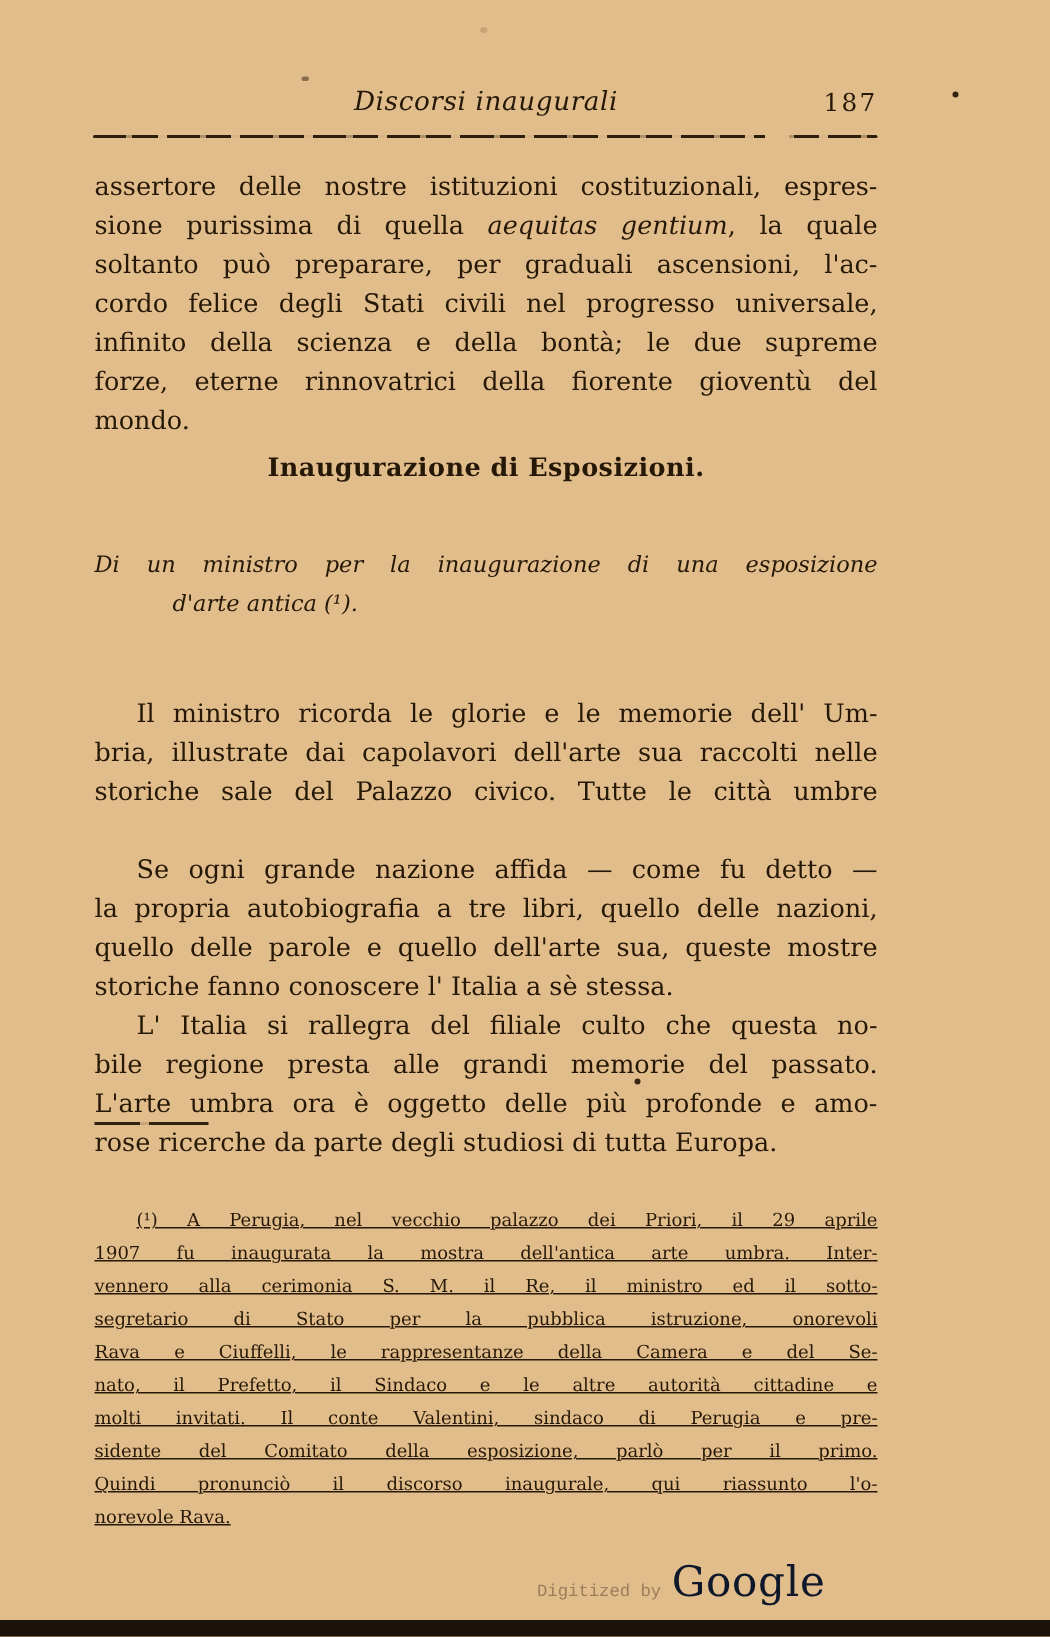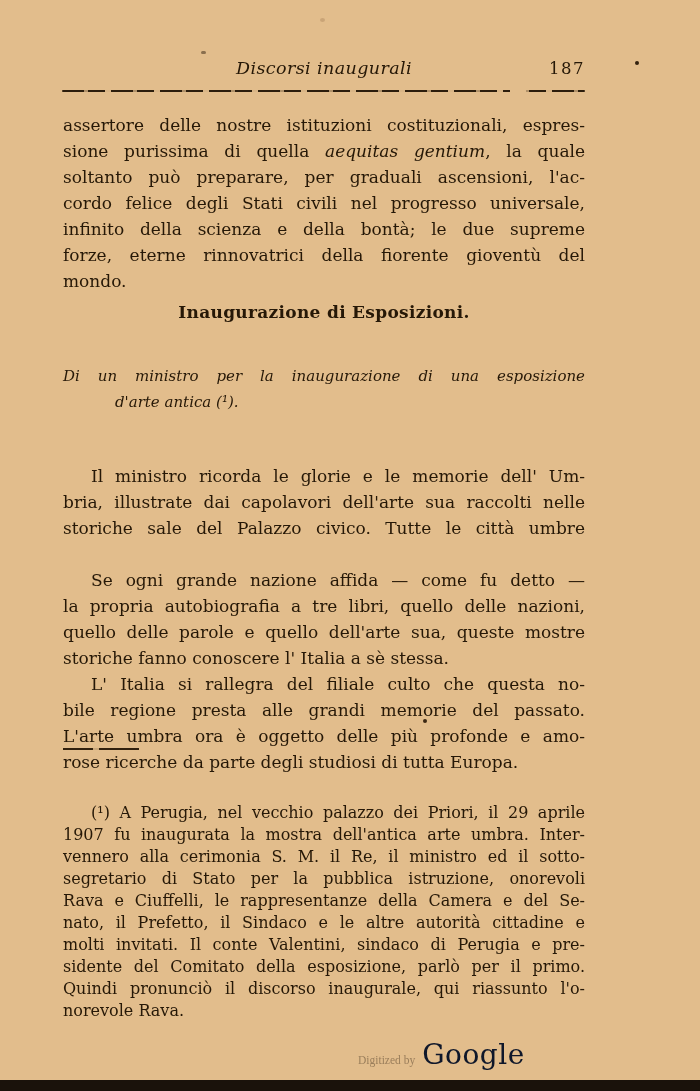--- a/index.html
+++ b/index.html
@@ -48,25 +48,25 @@
   .para-a{top:424px;}
   .para-b{top:528px;}
   .para-c{top:632px;}
 
   
   .footnote-rule{
     top:748px;left:63px;width:76px;height:2px;
     background-image:repeating-linear-gradient(90deg,
       #32210e 0 30px, rgba(50,33,14,.15) 30px 36px, #32210e 36px 58px);
   }
-  .footnote{top:763px;font-size:16px;line-height:22px;}
+  .footnote{top:763px;font-size:12px;line-height:22px;text-decoration:underline;}
 
   
   .watermark{left:358px;top:1038px;display:flex;align-items:baseline;gap:7px;}
-  .wm-prefix{font-family:Liberation Serif, serif;font-size:11.5px;color:#9a7e5b;}
+  .wm-prefix{font-family:Liberation Mono, monospace;font-size:11.5px;color:#9a7e5b;}
   .wm-brand{font-family:"DejaVu Serif",serif;font-size:28px;color:#0f172a;letter-spacing:.5px;}
 
   
   .scan-bar{left:0;right:0;bottom:0;height:11px;background:#1a120b;}
   .speck{position:absolute;border-radius:50%;}
   .speck-1{left:635px;top:61px;width:4px;height:4px;background:#33220f;}
   .speck-2{left:320px;top:18px;width:5px;height:4px;background:#c9a477;}
   .speck-3{left:423px;top:719px;width:4px;height:4px;background:#3a2813;}
   .speck-4{left:201px;top:51px;width:5px;height:3px;background:#8a6f4e;border-radius:2px;}
 </style>

